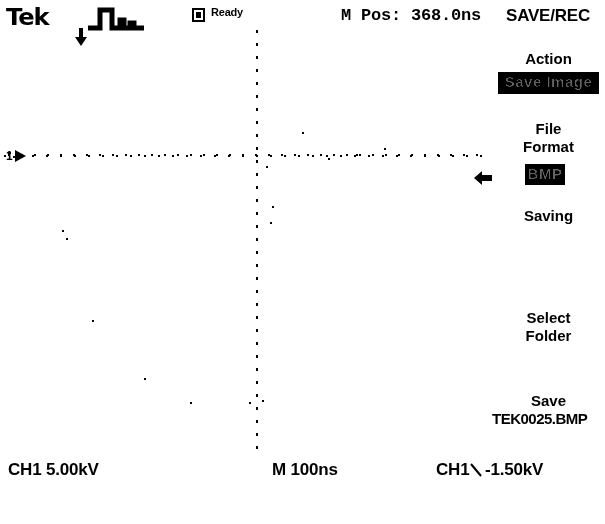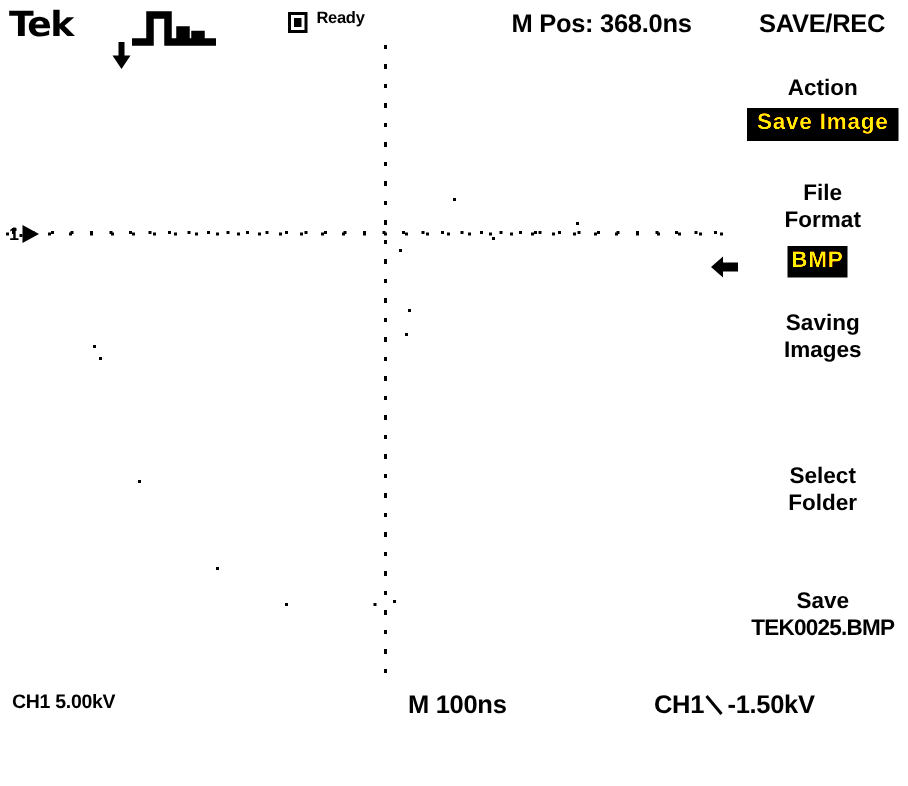--- a/index.html
+++ b/index.html
@@ -66,20 +66,21 @@
     width: 5px; height: 6px;
     background: #000;
   }
   #ready-label {
     left: 211px; top: 6px;
     font-size: 11px;
   }
   #mpos {
     left: 341px; top: 6px;
     font-size: 17px;
+    font-family: Liberation Mono, monospace;
   }
   #mode-label {
     left: 506px; top: 6px;
     font-size: 17px;
   }
 
   
   #grat {
     position: absolute;
     left: 4px; top: 30px;
@@ -134,44 +135,44 @@
     position: absolute;
     width: 113px;
     text-align: center;
     font-size: 15px;
     font-weight: bold;
     line-height: 18px;
   }
   .menu-value {
     position: absolute;
     background: #000;
-    color: #eab308;
+    color: #737373;
     font-size: 15px;
     font-weight: bold;
     text-align: center;
     line-height: 20px;
     letter-spacing: 0.5px;
   }
   #action-label   { left: 0; top: 8px; }
   #action-value   { left: 6px; top: 30px; width: 101px; height: 22px; }
   #fileformat-label { left: 0; top: 78px; }
   #fileformat-value { left: 33px; top: 122px; width: 40px; height: 21px; }
   #about-label    { left: 0; top: 165px; }
   #folder-label   { left: 0; top: 267px; }
   #save-label     { left: 0; top: 350px; }
   #save-filename  { left: 0; top: 368px; width: 113px; font-size: 15px;
-                    font-weight: bold; text-align: center; letter-spacing: -0.5px; }
+                    font-weight: bold; text-align: left; letter-spacing: -0.5px; }
 
   
   #status {
     position: absolute;
     left: 0; top: 458px;
     width: 605px; height: 30px;
   }
-  #ch1-scale  { left: 8px;  top: 2px; font-size: 13px; }
+  #ch1-scale  { left: 8px;  top: 2px; font-size: 17px; }
   #timebase   { left: 272px; top: 2px; font-size: 17px; }
   #trig-src   { left: 436px; top: 2px; font-size: 17px; }
   #trig-slope {
     position: absolute;
     left: 470px; top: 5px;
     width: 12px; height: 14px;
   }
   #trig-val   { left: 485px; top: 2px; font-size: 17px; }
 
   #footer {
@@ -244,21 +245,20 @@
     <div class="menu-value blur" id="action-value">Save Image</div>
 
     <div class="menu-item blur" id="fileformat-label">
       <div>File</div>
       <div>Format</div>
     </div>
     <div class="menu-value blur" id="fileformat-value">BMP</div>
 
     <div class="menu-item blur" id="about-label">
       <div>Saving</div>
-      <div>Images</div>
     </div>
 
     <div class="menu-item blur" id="folder-label">
       <div>Select</div>
       <div>Folder</div>
     </div>
 
     <div class="menu-item blur" id="save-label">Save</div>
     <div class="txt blur" id="save-filename">TEK0025.BMP</div>
   </div>

